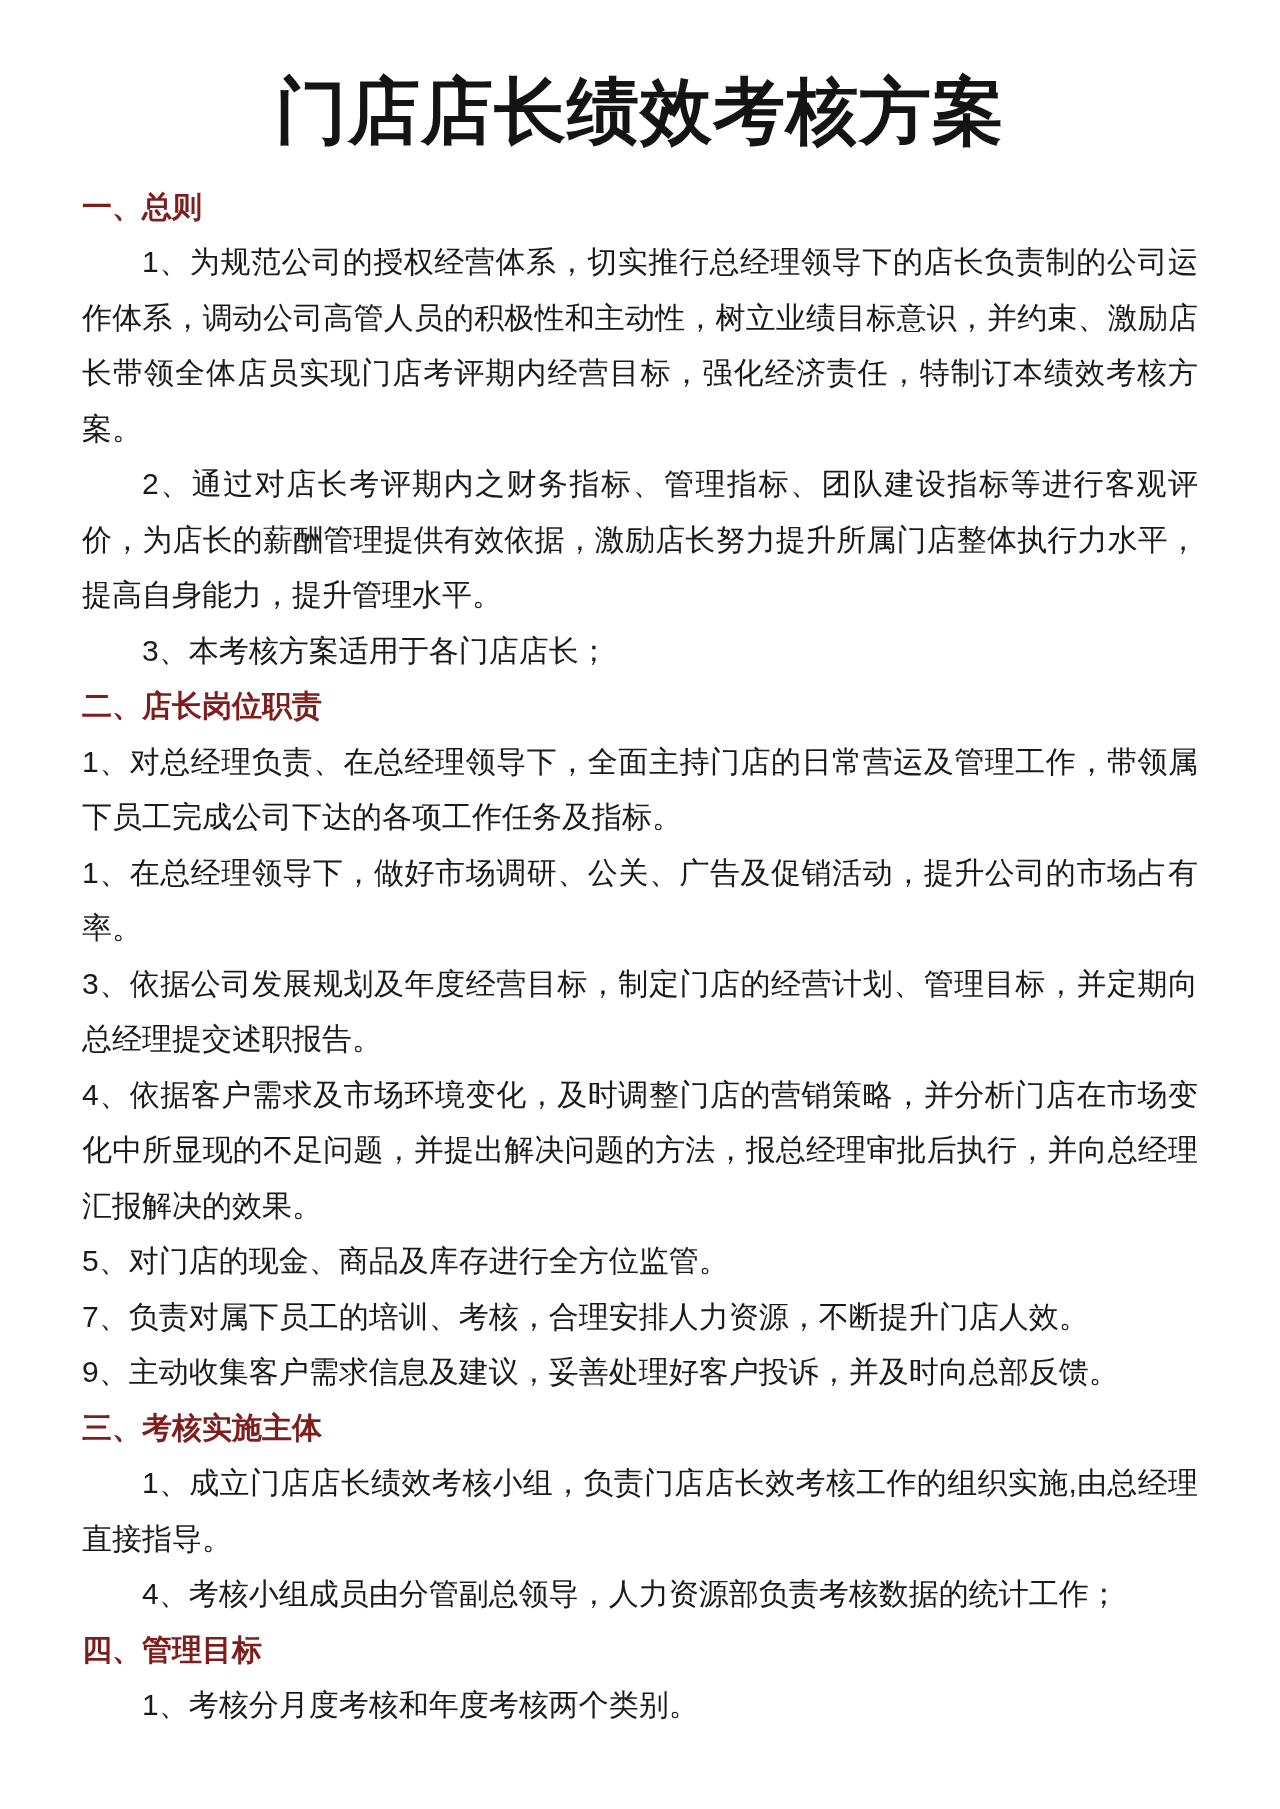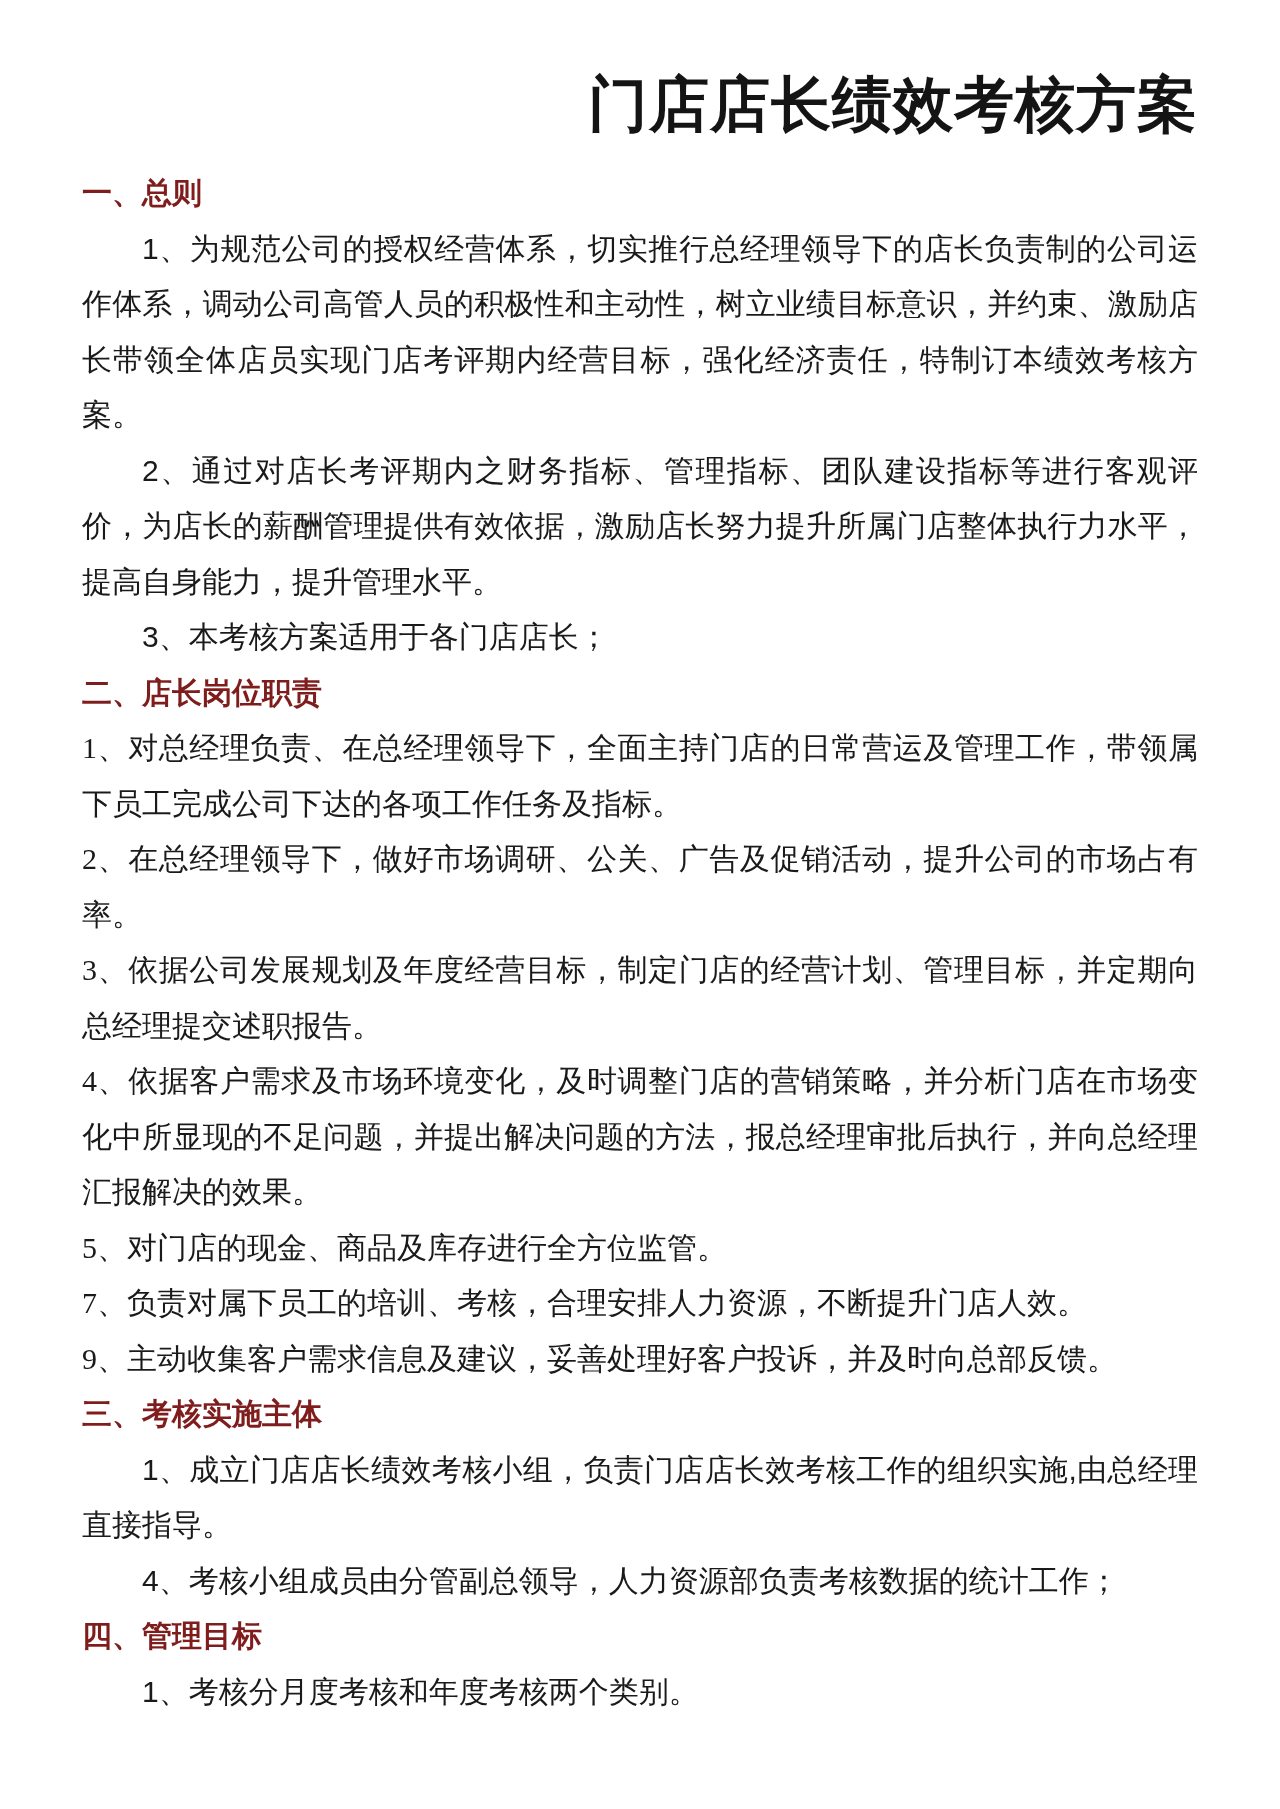--- a/index.html
+++ b/index.html
@@ -9,63 +9,63 @@
     color: #111111;
   }
   .page {
     width: 1280px;
     min-height: 1809px;
     margin: 0 auto;
     background: #ffffff;
     padding: 52px 82px 60px 82px;
   }
   .doc-title {
-    font-size: 60px;
+    font-size: 72px;
     font-weight: 900;
-    text-align: right;
+    text-align: center;
     letter-spacing: 1px;
     line-height: 1.15;
     margin: 18px 0 26px 0;
     color: #141414;
   }
   .section { margin: 0; }
   .sec-heading {
     font-size: 30px;
     font-weight: bold;
     line-height: 1.85;
     color: #7f1d1d;
   }
   .para {
     font-size: 30px;
     font-weight: 400;
     line-height: 1.85;
     text-align: justify;
     color: #1a1a1a;
   }
   .para.indent { text-indent: 2em; }
-  .para.flush { text-indent: 0; font-family: Liberation Serif, serif; }
+  .para.flush { text-indent: 0; }
 </style>
 </head>
 <body>
 
 <div class="page">
 
   <h1 class="doc-title">门店店长绩效考核方案</h1>
 
   <div class="section">
     <div class="sec-heading">一、总则</div>
     <p class="para indent">1、为规范公司的授权经营体系，切实推行总经理领导下的店长负责制的公司运作体系，调动公司高管人员的积极性和主动性，树立业绩目标意识，并约束、激励店长带领全体店员实现门店考评期内经营目标，强化经济责任，特制订本绩效考核方案。</p>
     <p class="para indent">2、通过对店长考评期内之财务指标、管理指标、团队建设指标等进行客观评价，为店长的薪酬管理提供有效依据，激励店长努力提升所属门店整体执行力水平，提高自身能力，提升管理水平。</p>
     <p class="para indent">3、本考核方案适用于各门店店长；</p>
   </div>
 
   <div class="section">
     <div class="sec-heading">二、店长岗位职责</div>
     <p class="para flush">1、对总经理负责、在总经理领导下，全面主持门店的日常营运及管理工作，带领属下员工完成公司下达的各项工作任务及指标。</p>
-    <p class="para flush">2、在总经理领导下，做好市场调研、公关、广告及促销活动，提升公司的市场占有率。</p>
+    <p class="para flush">1、在总经理领导下，做好市场调研、公关、广告及促销活动，提升公司的市场占有率。</p>
     <p class="para flush">3、依据公司发展规划及年度经营目标，制定门店的经营计划、管理目标，并定期向总经理提交述职报告。</p>
     <p class="para flush">4、依据客户需求及市场环境变化，及时调整门店的营销策略，并分析门店在市场变化中所显现的不足问题，并提出解决问题的方法，报总经理审批后执行，并向总经理汇报解决的效果。</p>
     <p class="para flush">5、对门店的现金、商品及库存进行全方位监管。</p>
     <p class="para flush">7、负责对属下员工的培训、考核，合理安排人力资源，不断提升门店人效。</p>
     <p class="para flush">9、主动收集客户需求信息及建议，妥善处理好客户投诉，并及时向总部反馈。</p>
   </div>
 
   <div class="section">
     <div class="sec-heading">三、考核实施主体</div>
     <p class="para indent">1、成立门店店长绩效考核小组，负责门店店长效考核工作的组织实施,由总经理直接指导。</p>

